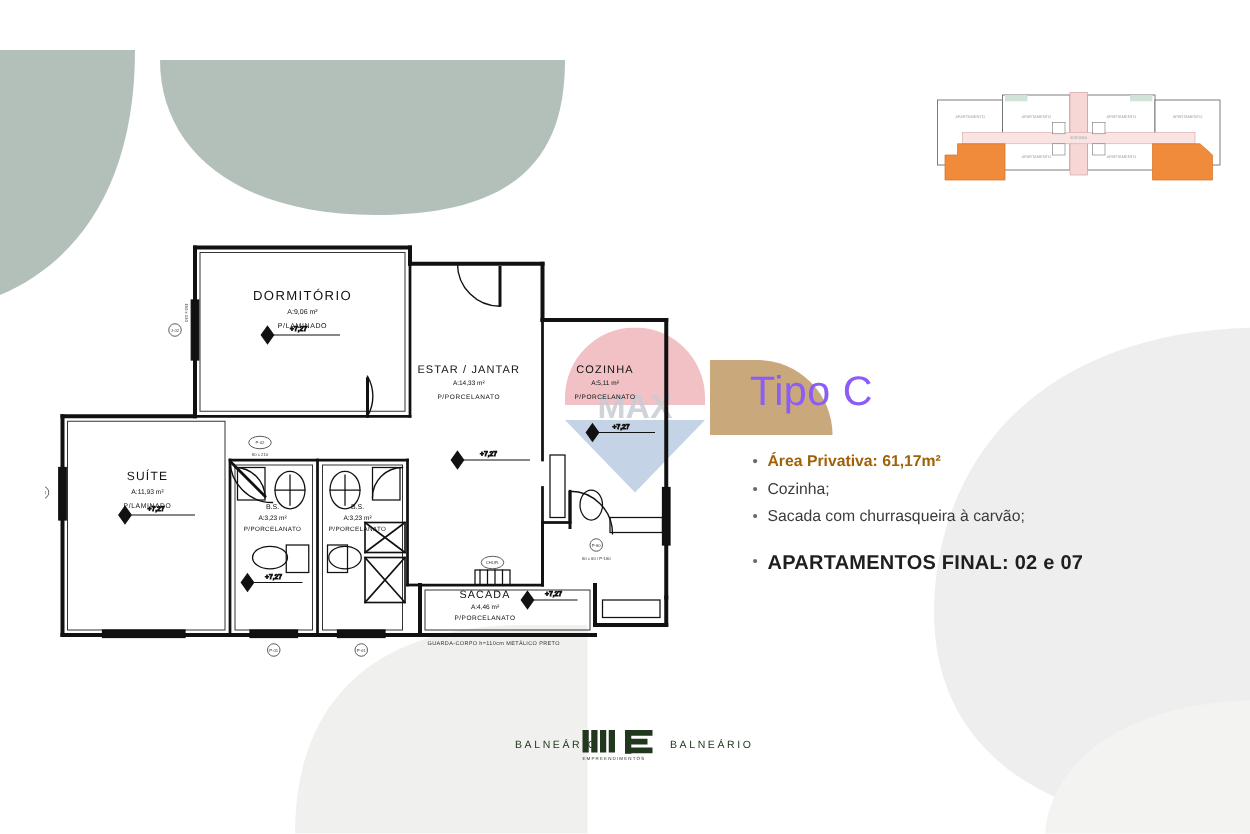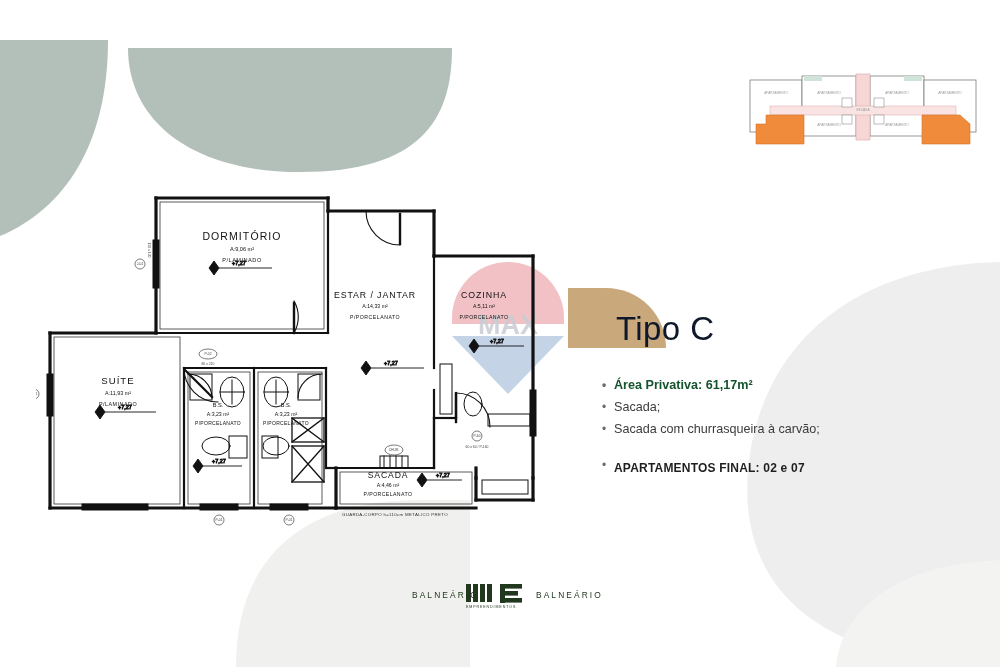--- a/index.html
+++ b/index.html
@@ -26,45 +26,45 @@
 
   
   .info{position:absolute;left:568px;top:290px;width:400px;}
   .tan-shape{
     position:absolute;left:568px;top:288px;width:98px;height:60px;
     background:#c9a87c;
     border-top-right-radius:98px;
   }
   .tipo{
     position:relative;
-    margin:16px;padding:0 0 0 32px;
+    margin:0;padding:0 0 0 32px;
     font-size:33px;line-height:46px;font-weight:400;
-    color:#0f172a;
+    color:#8b5cf6;
     letter-spacing:0.4px;
     height:46px;
   }
   .bullets{list-style:none;margin:22px 0 0 0;padding:0 0 0 34px;}
   .bullets li{
     position:relative;
     font-size:12.6px;line-height:22px;color:#3b3b3b;
     padding-left:12px;
     white-space:nowrap;
   }
   .bullets li:before{
     content:"\2022";position:absolute;left:0;top:0;color:#6b6b6b;font-size:12px;
   }
-  .bullets li.strong{font-weight:bold;color:#14532d;}
+  .bullets li.strong{font-weight:bold;color:#a16207;}
   .apt{
     margin:18px 0 0 0;padding:0 0 0 34px;
     position:relative;
   }
   .apt span.dot{position:absolute;left:34px;top:0;color:#6b6b6b;font-size:12px;}
   .apt span.txt{
     display:inline-block;padding-left:12px;
-    font-size:12px;font-weight:bold;color:#1f1f1f;letter-spacing:0.2px;
+    font-size:16px;font-weight:bold;color:#1f1f1f;letter-spacing:0.2px;
     white-space:nowrap;
   }
 
   
   .footer{position:absolute;left:398px;top:578px;width:210px;height:34px;}
   .footer .word{
     position:absolute;top:12px;font-size:8.4px;letter-spacing:2.1px;color:#21381f;
     font-family:"Liberation Sans", sans-serif;
   }
   .footer .left-word{left:14px;}
@@ -392,21 +392,21 @@
     <text x="306" y="338" font-size="4.4" fill="#333" font-family="Liberation Sans, sans-serif" letter-spacing="0.3">GUARDA-CORPO h=110cm METÁLICO PRETO</text>
   </svg>
 
   <div class="tan-shape"></div>
 
   <div class="info">
     <h1 class="tipo">Tipo C</h1>
 
     <ul class="bullets">
       <li class="strong">Área Privativa: 61,17m²</li>
-      <li>Sacada;</li>
+      <li>Cozinha;</li>
       <li>Sacada com churrasqueira à carvão;</li>
     </ul>
 
     <p class="apt">
       <span class="dot">•</span>
       <span class="txt">APARTAMENTOS FINAL: 02 e 07</span>
     </p>
   </div>
 
   <div class="footer">

